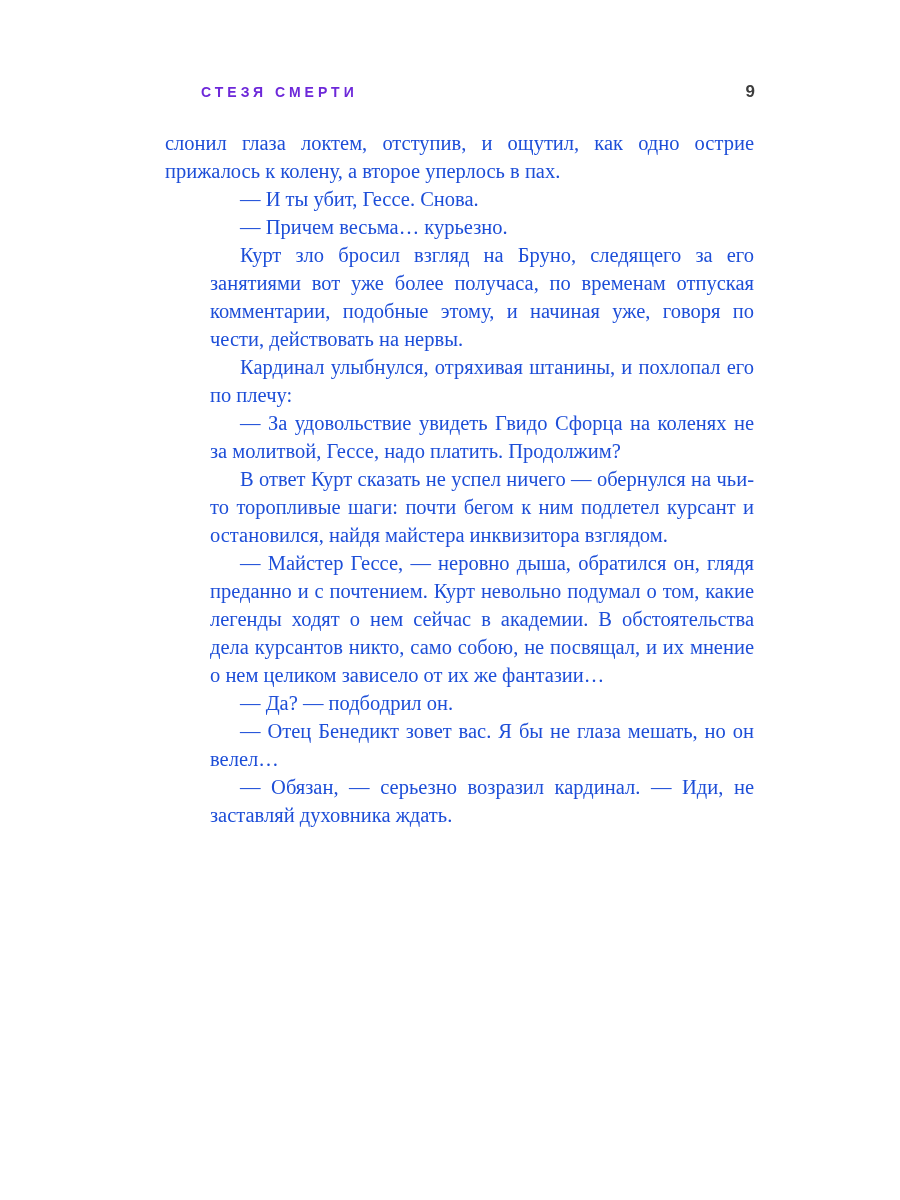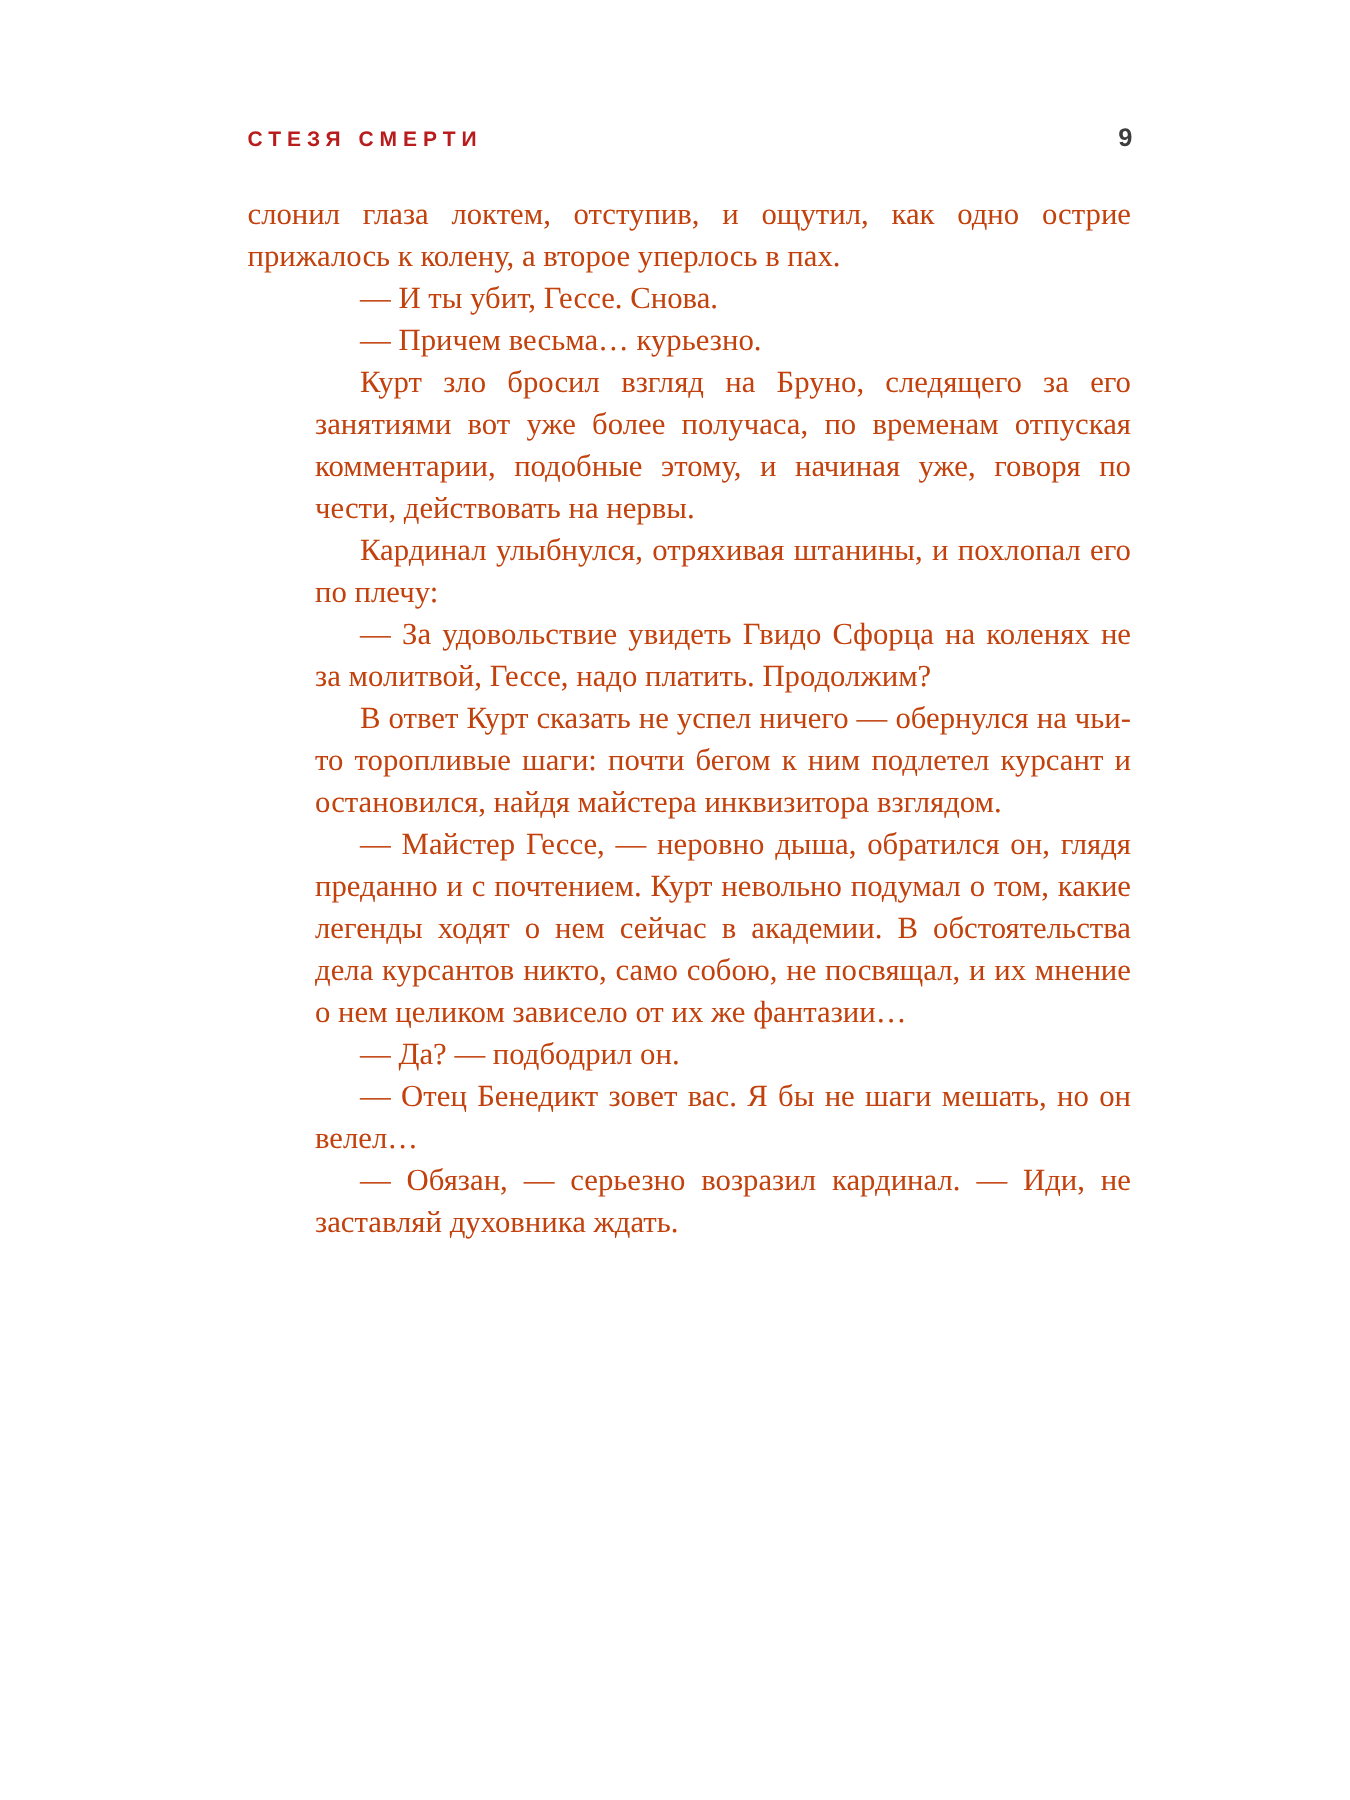--- a/index.html
+++ b/index.html
@@ -24,37 +24,38 @@
     display: flex;
     justify-content: space-between;
     align-items: baseline;
   }
   .running-title {
     font-family: "Liberation Sans", sans-serif;
     font-size: 14px;
     font-weight: 600;
     letter-spacing: 4px;
     text-transform: uppercase;
-    color: #b91c1c;
+    color: #6d28d9;
+    margin-left: 36px;
   }
   .page-number {
     font-family: "Liberation Sans", sans-serif;
     font-size: 17px;
     font-weight: 600;
     color: #3d3d3d;
   }
   .text-block {
     position: absolute;
     top: 129px;
     left: 165px;
     width: 589px;
     font-size: 20.5px;
     line-height: 28px;
     text-align: justify;
-    color: #c2410c;
+    color: #1d4ed8;
   }
   .para {
     margin: 0;
     padding: 0;
   }
   .para.indent {
     text-indent: 30px;
     margin-left: 45px;
   }
 </style>
@@ -70,16 +71,16 @@
   <main class="text-block">
       <p class="para">слонил глаза локтем, отступив, и ощутил, как одно острие прижалось к колену, а второе уперлось в пах.</p>
       <p class="para indent">— И ты убит, Гессе. Снова.</p>
       <p class="para indent">— Причем весьма… курьезно.</p>
       <p class="para indent">Курт зло бросил взгляд на Бруно, следящего за его занятиями вот уже более получаса, по временам отпуская комментарии, подобные этому, и начиная уже, говоря по чести, действовать на нервы.</p>
       <p class="para indent">Кардинал улыбнулся, отряхивая штанины, и похлопал его по плечу:</p>
       <p class="para indent">— За удовольствие увидеть Гвидо Сфорца на коленях не за молитвой, Гессе, надо платить. Продолжим?</p>
       <p class="para indent">В ответ Курт сказать не успел ничего — обернулся на чьи-то торопливые шаги: почти бегом к ним подлетел курсант и остановился, найдя майстера инквизитора взглядом.</p>
       <p class="para indent">— Майстер Гессе, — неровно дыша, обратился он, глядя преданно и с почтением. Курт невольно подумал о том, какие легенды ходят о нем сейчас в академии. В обстоятельства дела курсантов никто, само собою, не посвящал, и их мнение о нем целиком зависело от их же фантазии…</p>
       <p class="para indent">— Да? — подбодрил он.</p>
-      <p class="para indent">— Отец Бенедикт зовет вас. Я бы не шаги мешать, но он велел…</p>
+      <p class="para indent">— Отец Бенедикт зовет вас. Я бы не глаза мешать, но он велел…</p>
       <p class="para indent">— Обязан, — серьезно возразил кардинал. — Иди, не заставляй духовника ждать.</p>
     </main>
 </div>
 
 </body></html>

